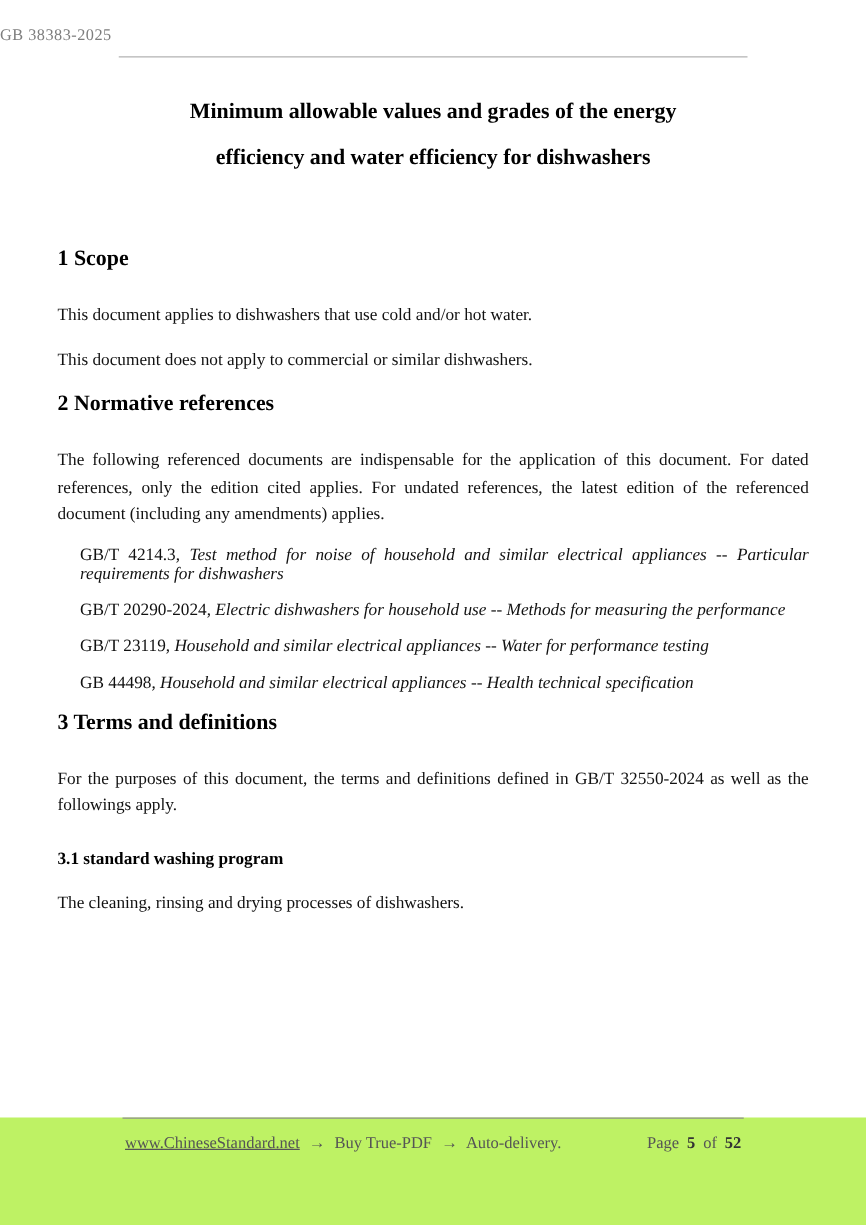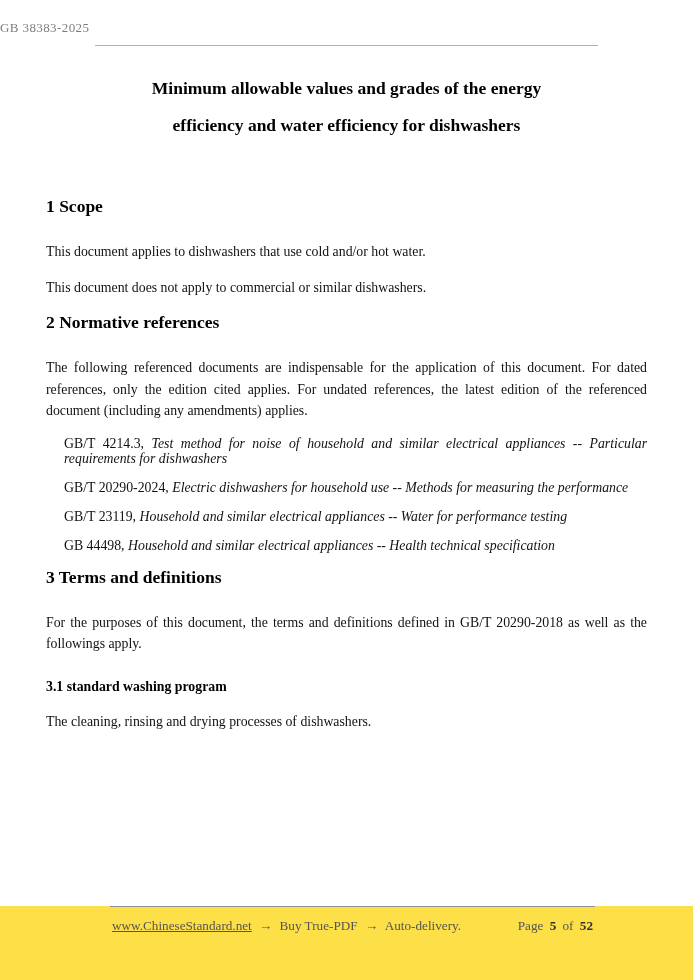--- a/index.html
+++ b/index.html
@@ -57,23 +57,22 @@
   h3.sub-heading {
     font-size:13.8px;
     font-weight:bold;
     color:#000;
     margin-top:24px;
     margin-bottom:16px;
   }
   .page-footer {
     position:absolute;
     left:0; right:0; bottom:0;
-    height:74px;
-    background:#fde047;
-    padding-left:12px;
+    height:86px;
+    background:#bef264;
   }
   .footer-rule {
     height:0;
     border-top:1px solid #8f8f8f;
     margin:0 98px;
   }
   .footer-row {
     display:flex;
     justify-content:space-between;
     align-items:baseline;
@@ -123,21 +122,21 @@
   </div>
   <div class="ref-item">
     <span class="ref-code">GB/T 23119, </span><span class="ref-title">Household and similar electrical appliances -- Water for performance testing</span>
   </div>
   <div class="ref-item">
     <span class="ref-code">GB 44498, </span><span class="ref-title">Household and similar electrical appliances -- Health technical specification</span>
   </div>
 
   <h2 class="section-heading">3 Terms and definitions</h2>
 
-  <p class="body-para">For the purposes of this document, the terms and definitions defined in GB/T 20290-2018 as well as the followings apply.</p>
+  <p class="body-para">For the purposes of this document, the terms and definitions defined in GB/T 32550-2024 as well as the followings apply.</p>
 
   <h3 class="sub-heading">3.1 standard washing program</h3>
 
   <p class="body-para">The cleaning, rinsing and drying processes of dishwashers.</p>
 
 </div>
 
 <div class="page-footer">
   <div class="footer-rule"></div>
   <div class="footer-row">

